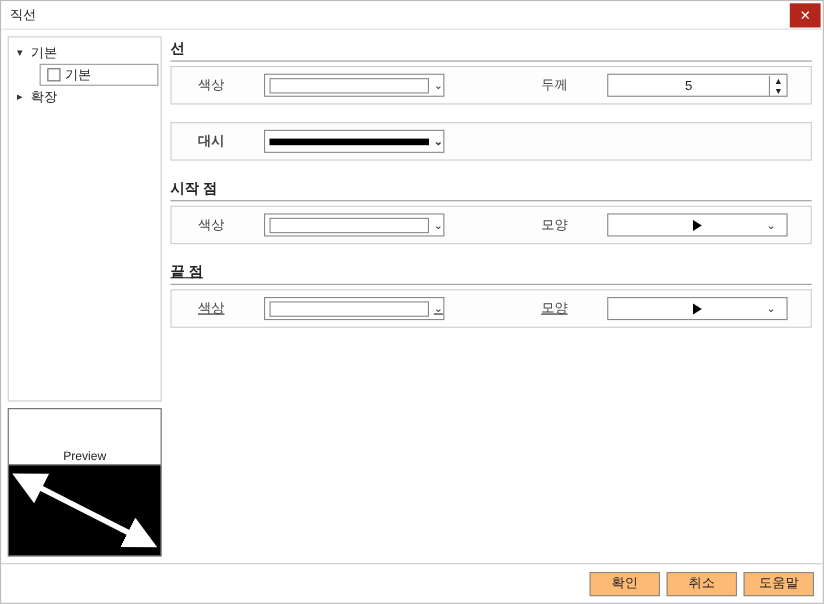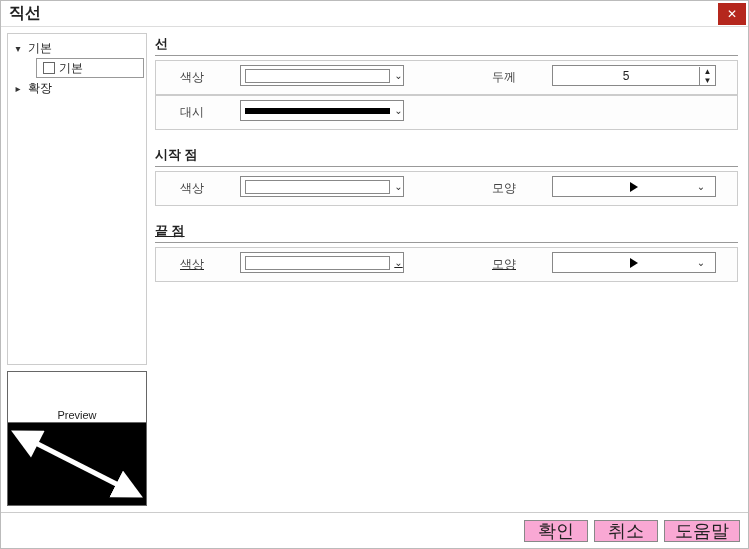--- a/index.html
+++ b/index.html
@@ -1,19 +1,19 @@
 <!DOCTYPE html>
 <html><head>
 <meta charset="utf-8">
 <style>
 * { box-sizing: border-box; margin: 0; padding: 0; }
 body { font-family: "Malgun Gothic", "Segoe UI", sans-serif; font-size: 12px; background: #fff; color: #222; }
 .window { width: 749px; height: 549px; border: 1px solid #bbb; position: relative; display: flex; flex-direction: column; }
 .titlebar { height: 26px; display: flex; align-items: center; justify-content: space-between; padding: 0 0 0 8px; border-bottom: 1px solid #ddd; }
-.titlebar-text { font-size: 16px; font-weight: bold; }
+.titlebar-text { font-size: 12px; }
 .close-btn { width: 28px; height: 22px; background: #b5271d; color: #fff; display: flex; align-items: center; justify-content: center; cursor: pointer; font-size: 12px; margin-right: 2px; }
 .body { flex: 1; display: flex; padding: 6px; gap: 8px; overflow: hidden; }
 .left { width: 140px; display: flex; flex-direction: column; }
 .tree { flex: 1; border: 1px solid #ccc; padding: 4px 2px; font-size: 12px; }
 .tree-row { display: flex; align-items: center; height: 20px; padding-left: 2px; cursor: pointer; }
 .tree-arrow { width: 12px; font-size: 10px; color: #333; text-align: center; }
 .tree-label { padding: 0 4px; }
 .tree-child { display: flex; align-items: center; height: 20px; margin-left: 26px; border: 1px solid #999; padding: 0 6px; }
 .tree-child .swatch { width: 12px; height: 12px; border: 1px solid #666; margin-right: 4px; background: #fff; }
 .preview { border: 1px solid #666; margin-top: 6px; }
@@ -33,23 +33,23 @@
 .dash-line { width: 145px; height: 6px; background: #000; }
 .shape-combo { width: 164px; display:flex; align-items:center; justify-content:center; position:relative; }
 .shape-combo .chev { position:absolute; right:4px; }
 .triangle { width: 0; height: 0; border-left: 8px solid #000; border-top: 5px solid transparent; border-bottom: 5px solid transparent; }
 .gap { width: 32px; }
 .spin { display:flex; align-items:center; border:1px solid #888; height:21px; width:164px; background:#fff; }
 .spin-val { flex:1; text-align:center; }
 .spin-btns { width:16px; display:flex; flex-direction:column; border-left:1px solid #888; }
 .spin-up, .spin-down { flex:1; font-size:8px; text-align:center; line-height:9px; cursor:pointer; }
 .footer { height: 36px; border-top: 1px solid #ccc; display:flex; justify-content:flex-end; align-items:center; gap:6px; padding: 0 8px; }
-.btn { min-width: 64px; height: 22px; border: 1px solid #888; background:#f9a8d4; display:flex; align-items:center; justify-content:center; cursor:pointer; padding:10px 10px; font-size:18px; }
-.row-bar { display:flex; align-items:flex-start; gap: 20px; border:1px solid #ccc; padding:4px 8px; background:#fdfdfd; }
-.row-bar + .row-bar { margin-top:0; }
+.btn { min-width: 64px; height: 22px; border: 1px solid #888; background:#fdba74; display:flex; align-items:center; justify-content:center; cursor:pointer; padding:10px 10px; font-size:12px; }
+.row-bar { display:flex; align-items:center; gap: 20px; border:1px solid #ccc; padding:4px 8px; background:#fdfdfd; }
+.row-bar + .row-bar { margin-top:16px;font-weight:bold; }
 </style>
 </head>
 <body>
 
 <div class="window">
   <div class="titlebar">
     <span class="titlebar-text">직선</span>
     <div class="close-btn">
       <span>✕</span>
     </div>

